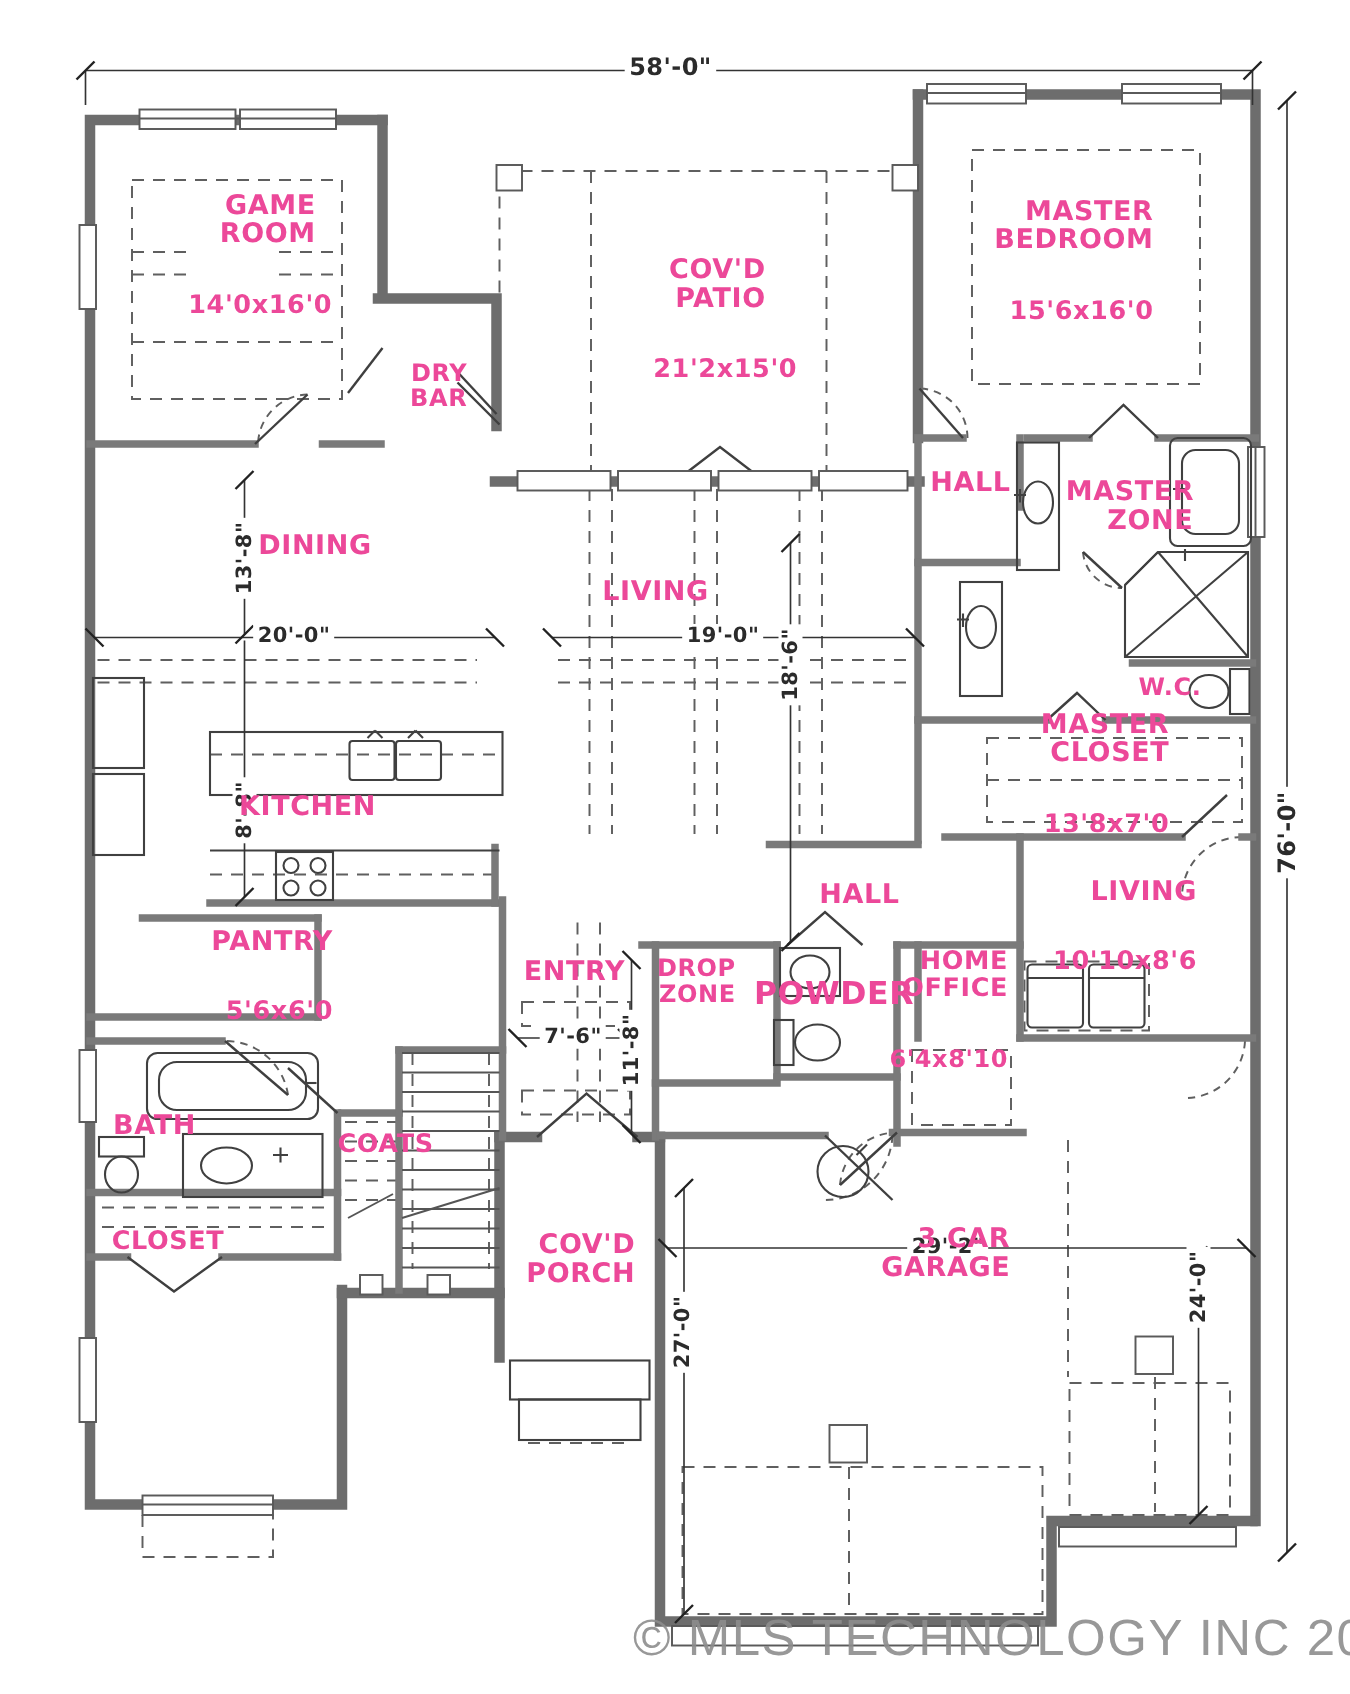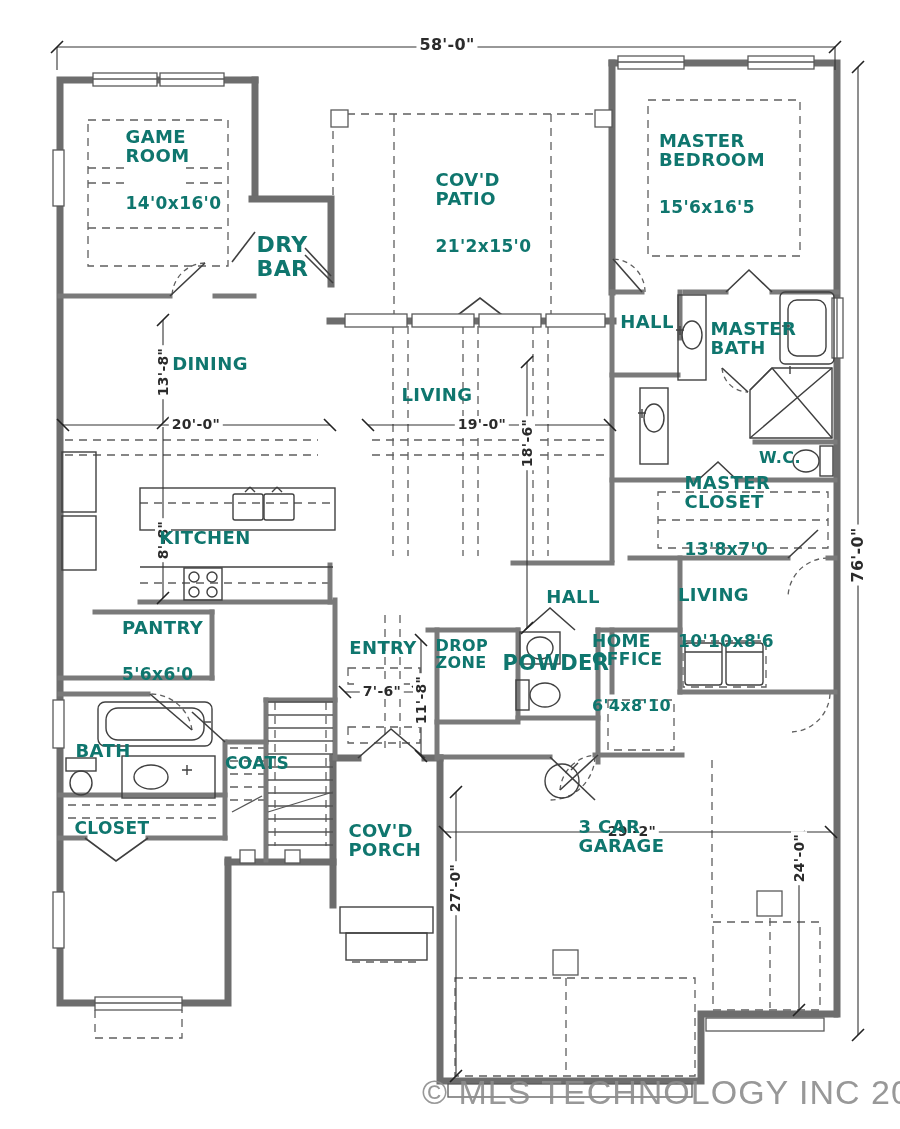--- a/index.html
+++ b/index.html
@@ -1,20 +1,20 @@
 <!DOCTYPE html>
 <html><head>
 <meta charset="utf-8">
 <style>
   html,body{margin:0;padding:0;background:#fff;}
   #plan{position:relative;width:900px;height:1129px;background:#fff;overflow:hidden;
         font-family:"DejaVu Sans",sans-serif;}
   #plan svg{position:absolute;left:0;top:0;}
-  .lbl{position:absolute;transform:translate(-50%,-50%);text-align:left;
-       font:700 18px/1.08 "DejaVu Sans",sans-serif;color:#0f766e;letter-spacing:.4px;}
+  .lbl{position:absolute;transform:translate(-50%,-50%);text-align:right;
+       font:700 18px/1.08 "DejaVu Sans",sans-serif;color:#ec4899;letter-spacing:.4px;}
   .lbl .sz{font-size:17px;font-weight:700;margin-top:28px;}
   .nw{white-space:nowrap;}
   .dim{position:absolute;transform:translate(-50%,-50%);font:700 14px/1 "DejaVu Sans",sans-serif;
        color:#2b2b2b;background:#fff;padding:1px 3px;white-space:nowrap;letter-spacing:.3px;}
   .dim.vert{transform:translate(-50%,-50%) rotate(-90deg);}
   .dim.big{font-size:16px;}
   .wm{position:absolute;left:422px;top:1074px;width:478px;
       font:400 34px/1.1 "Liberation Sans",sans-serif;color:#8d8d8d;opacity:.9;
       letter-spacing:1px;white-space:nowrap;}
 </style>
@@ -335,30 +335,30 @@
   <div class="lbl" style="left:168px;top:170px;width:85px">
     <div>GAME ROOM</div>
     <div class="sz nw">14'0x16'0</div>
   </div>
   <div class="lbl" style="left:473px;top:213px;width:75px">
     <div>COV'D PATIO</div>
     <div class="sz nw">21'2x15'0</div>
   </div>
   <div class="lbl" style="left:714px;top:174px;width:110px">
     <div>MASTER BEDROOM</div>
-    <div class="sz nw">15'6x16'5</div>
-  </div>
-  <div class="lbl" style="left:284px;top:257px;width:55px;font-size:22px">
+    <div class="sz nw">15'6x16'0</div>
+  </div>
+  <div class="lbl" style="left:284px;top:257px;width:55px;font-size:16px">
     <div>DRY BAR</div>
   </div>
   <div class="lbl nw" style="left:647px;top:322px">
     <div>HALL</div>
   </div>
   <div class="lbl" style="left:753px;top:338px;width:85px">
-    <div>MASTER BATH</div>
+    <div>MASTER ZONE</div>
   </div>
   <div class="lbl nw" style="left:210px;top:364px">
     <div>DINING</div>
   </div>
   <div class="lbl nw" style="left:437px;top:395px">
     <div>LIVING</div>
   </div>
   <div class="lbl nw" style="left:780px;top:458px;font-size:16px">
     <div>W.C.</div>
   </div>

